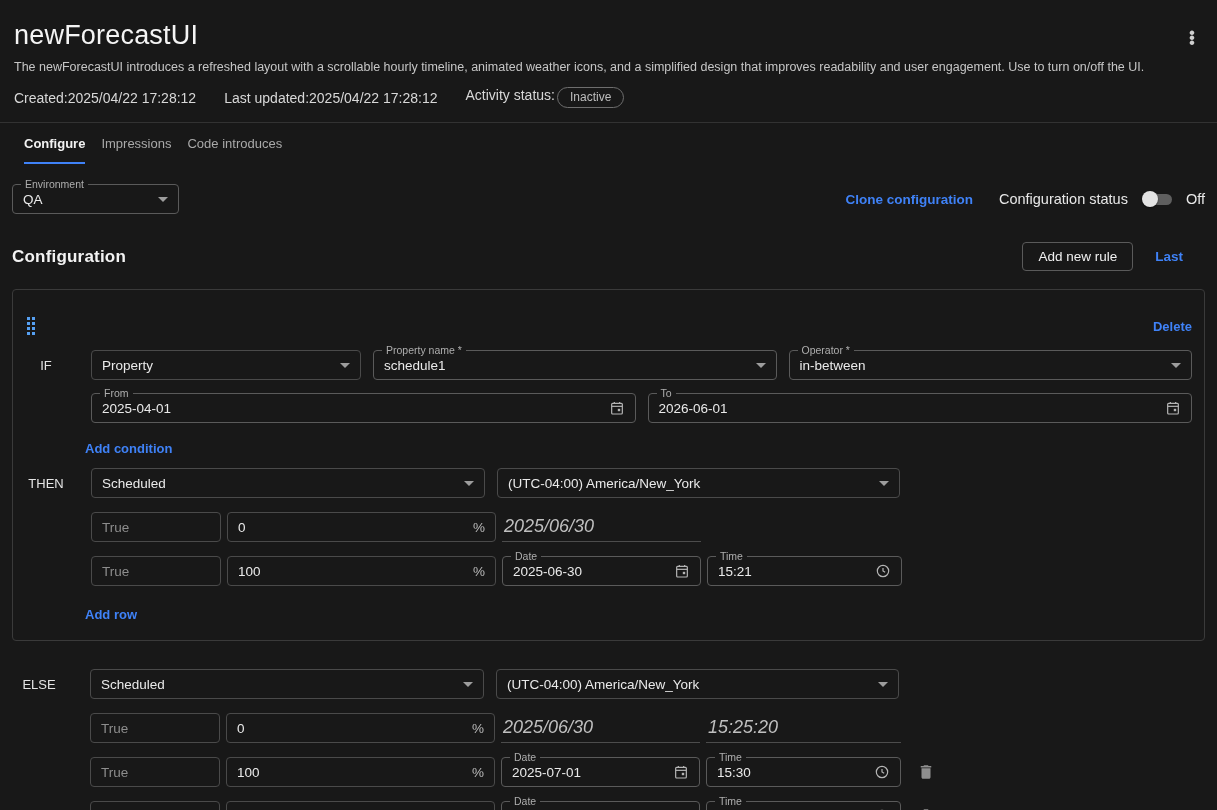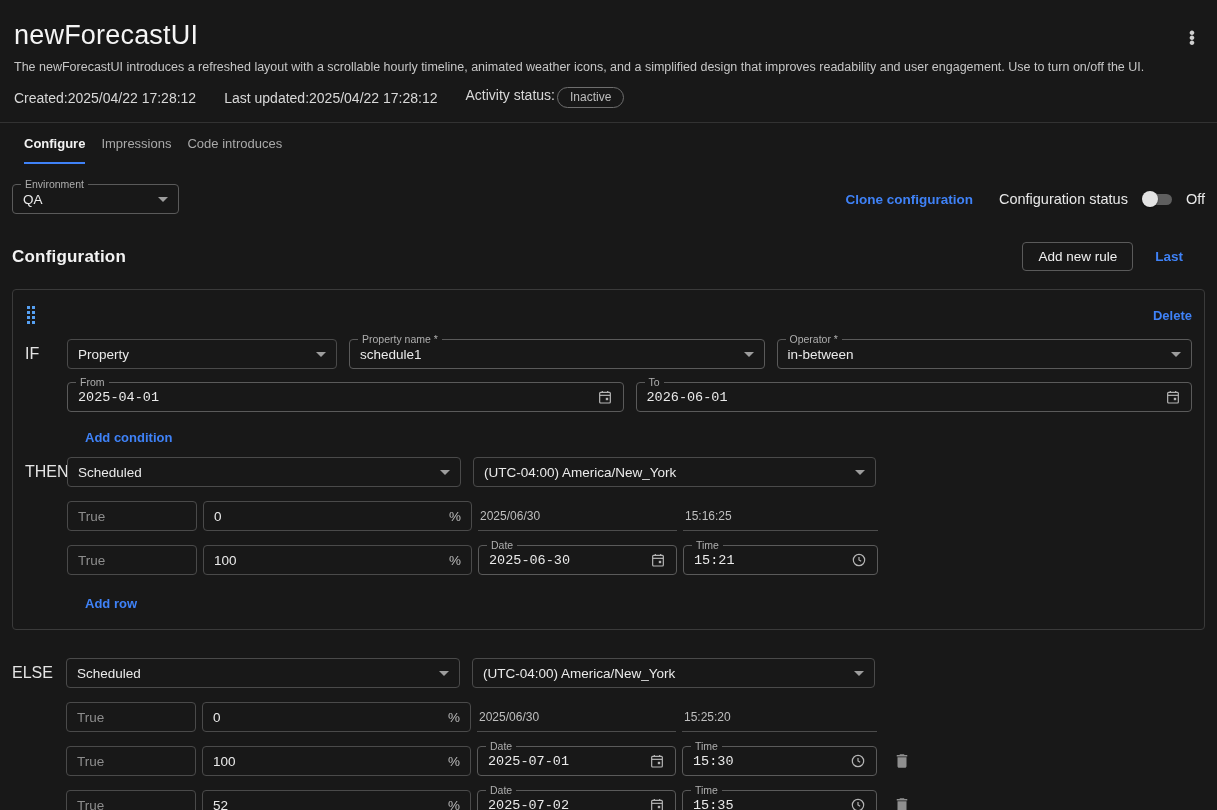--- a/index.html
+++ b/index.html
@@ -45,21 +45,21 @@
     position:relative; height:30px; border:1px solid #5a5a5a; border-radius:4px;
     display:flex; align-items:center; padding:0 10px; background:transparent;
   }
   .ofield > label {
     position:absolute; top:-7px; left:8px; background:#181818; padding:0 4px;
     font-size:10.5px; color:#aeaeae; line-height:12px; white-space:nowrap;
   }
   .ofield .val { font-size:13.5px; color:#eaeaea; flex:1; white-space:nowrap; overflow:hidden; }
   .ofield input.bare {
     flex:1; background:transparent; border:none; outline:none; color:#eaeaea;
-    font-family:Liberation Mono, monospace; font-size:13.5px; min-width:0;
+    font-family:Liberation Sans, sans-serif; font-size:13.5px; min-width:0;
   }
   .caret { width:0; height:0; border-left:5px solid transparent; border-right:5px solid transparent; border-top:5px solid #9d9d9d; flex-shrink:0; margin-left:8px; }
   .fic { color:#b5b5b5; display:flex; align-items:center; margin-left:8px; cursor:pointer; flex-shrink:0; }
 
   .env-field { width:167px; cursor:pointer; }
 
   .status-label { font-size:14.5px; color:#e8e8e8; margin-left:26px; }
   .switch { position:relative; width:34px; height:18px; margin:0 10px 0 14px; cursor:pointer; }
   .switch .track { position:absolute; left:4px; top:3.5px; width:26px; height:11px; border-radius:6px; background:#5f5f5f; }
   .switch .knob { position:absolute; left:0; top:1px; width:16px; height:16px; border-radius:50%; background:#e3e3e3; box-shadow:0 1px 2px rgba(0,0,0,.5); }
@@ -77,28 +77,28 @@
     background:#3b6de0; border:none; color:#fff; font-family:"Liberation Sans",sans-serif;
     font-size:13.5px; padding:0 14px; border-radius:4px 0 0 4px; cursor:pointer;
   }
   .btn-primary-arrow {
     background:#3b6de0; border:none; border-left:1px solid rgba(10,20,60,.55);
     width:32px; border-radius:0 4px 4px 0; cursor:pointer; display:flex; align-items:center; justify-content:center;
   }
   .btn-primary-arrow .caret { border-top-color:#fff; margin:0; }
 
   
-  .card { border:1px solid #3a3a3a; border-radius:4px; margin-top:18px; padding:14px 12px 18px; }
+  .card { border:1px solid #3a3a3a; border-radius:4px; margin-top:18px; padding:25px 12px 18px; }
   .card-top { display:flex; align-items:center; justify-content:space-between; margin-bottom:10px; }
   .drag { display:grid; grid-template-columns:repeat(2,3px); grid-template-rows:repeat(4,3px); gap:2px; cursor:grab; padding:2px; }
   .drag i { background:#56a0f2; width:3px; height:3px; display:block; }
 
   .frow { display:flex; align-items:center; margin-top:13px; }
   .frow.tight { margin-top:14px; }
-  .flabel { width:42px; text-align:left; flex-shrink:0; font-size:16px; color:#e4e4e4; margin-right:0; }
+  .flabel { width:42px; text-align:center; flex-shrink:0; font-size:13px; color:#e4e4e4; margin-right:24px; }
   .else-wrap .flabel { width:54px; }
 
   .sel {
     height:30px; border:1px solid #4a4a4a; border-radius:4px; display:flex; align-items:center;
     padding:0 10px; cursor:pointer; background:transparent;
   }
   .sel .val { flex:1; font-size:13.5px; color:#eaeaea; white-space:nowrap; overflow:hidden; }
   .w270 { width:270px; flex-shrink:0; }
   .w394 { width:394px; flex-shrink:0; }
   .w403 { width:403px; flex-shrink:0; margin-left:12px; }
@@ -121,21 +121,21 @@
   }
   .sfx { color:#b9b9b9; font-size:13.5px; margin-left:8px; }
 
   .w-serve { width:130px; flex-shrink:0; }
   .w-pct { width:269px; flex-shrink:0; margin-left:6px; }
   .w-date { width:199px; flex-shrink:0; margin-left:6px; }
   .w-time { width:195px; flex-shrink:0; margin-left:6px; }
 
   .ro {
     height:30px; display:flex; align-items:center; padding:0 2px;
-    border-bottom:1px solid #4c4c4c; color:#bfbfbf; font-size:12px;
+    border-bottom:1px solid #4c4c4c; color:#bfbfbf; font-size:18px;font-style:italic;
   }
   .trash { background:none; border:none; cursor:pointer; margin-left:14px; color:#8f8f8f; display:flex; align-items:center; padding:2px; }
 
   .add-cond { display:inline-block; margin:18px 0 6px 60px; }
   .add-row { display:inline-block; margin:21px 0 0 60px; }
   .else-wrap { margin-top:28px; }
 </style>
 </head>
 <body>
 
@@ -277,21 +277,20 @@
 
     
     <div class="frow tight">
       <div class="flabel"></div>
       <input class="serve w-serve" placeholder="True" style="">
       <div class="tinput w-pct">
         <input class="bare" value="0" style="">
         <span class="sfx">%</span>
       </div>
       <div class="ro w-date">2025/06/30</div>
-      <div class="ro w-time">15:16:25</div>
     </div>
 
     
     <div class="frow tight">
       <div class="flabel"></div>
       <input class="serve w-serve" placeholder="True" style="">
       <div class="tinput w-pct">
         <input class="bare" value="100" style="">
         <span class="sfx">%</span>
       </div>

